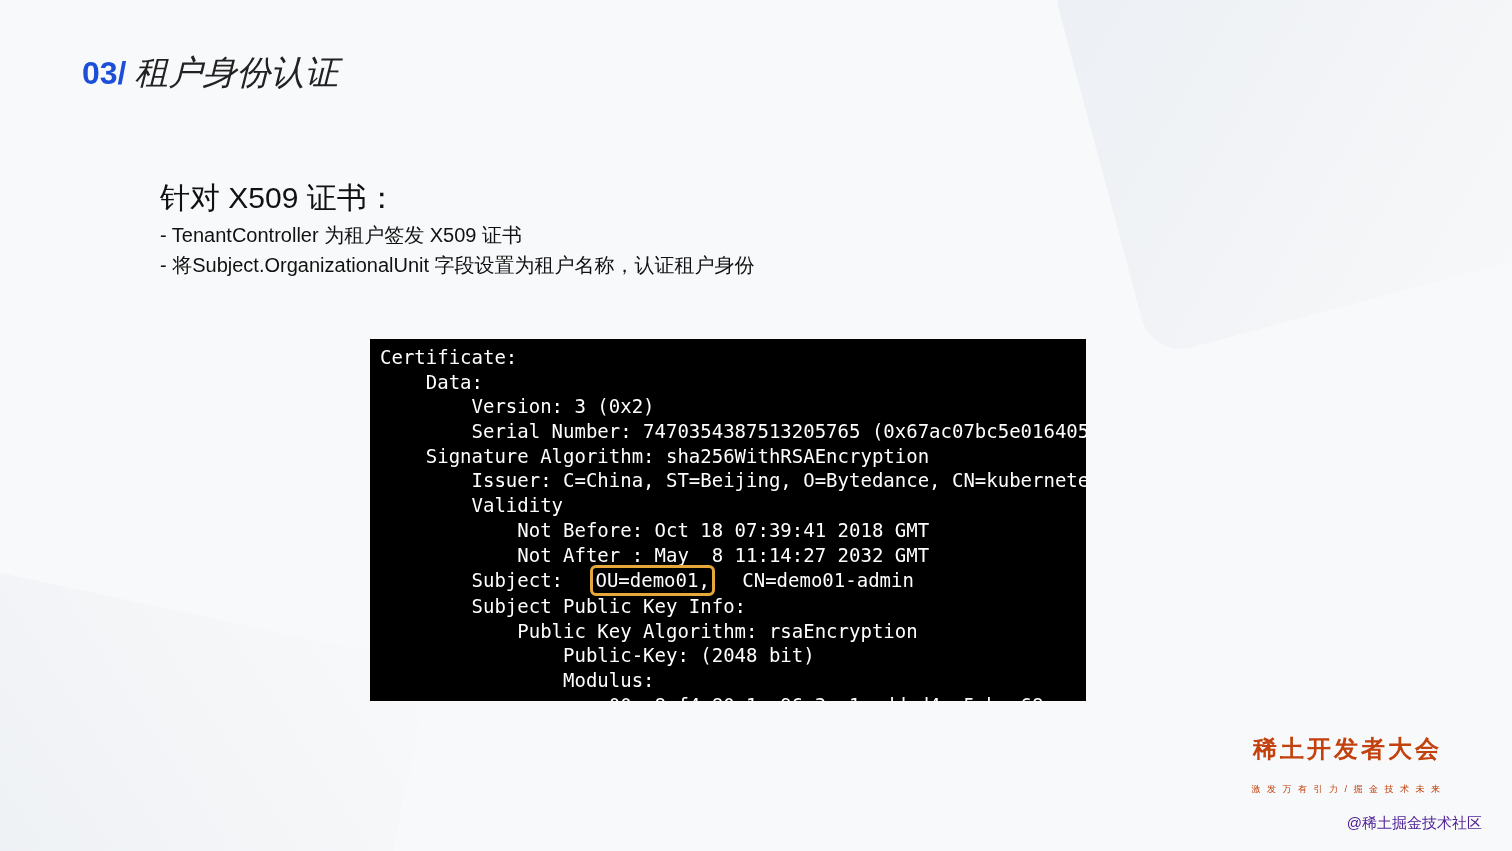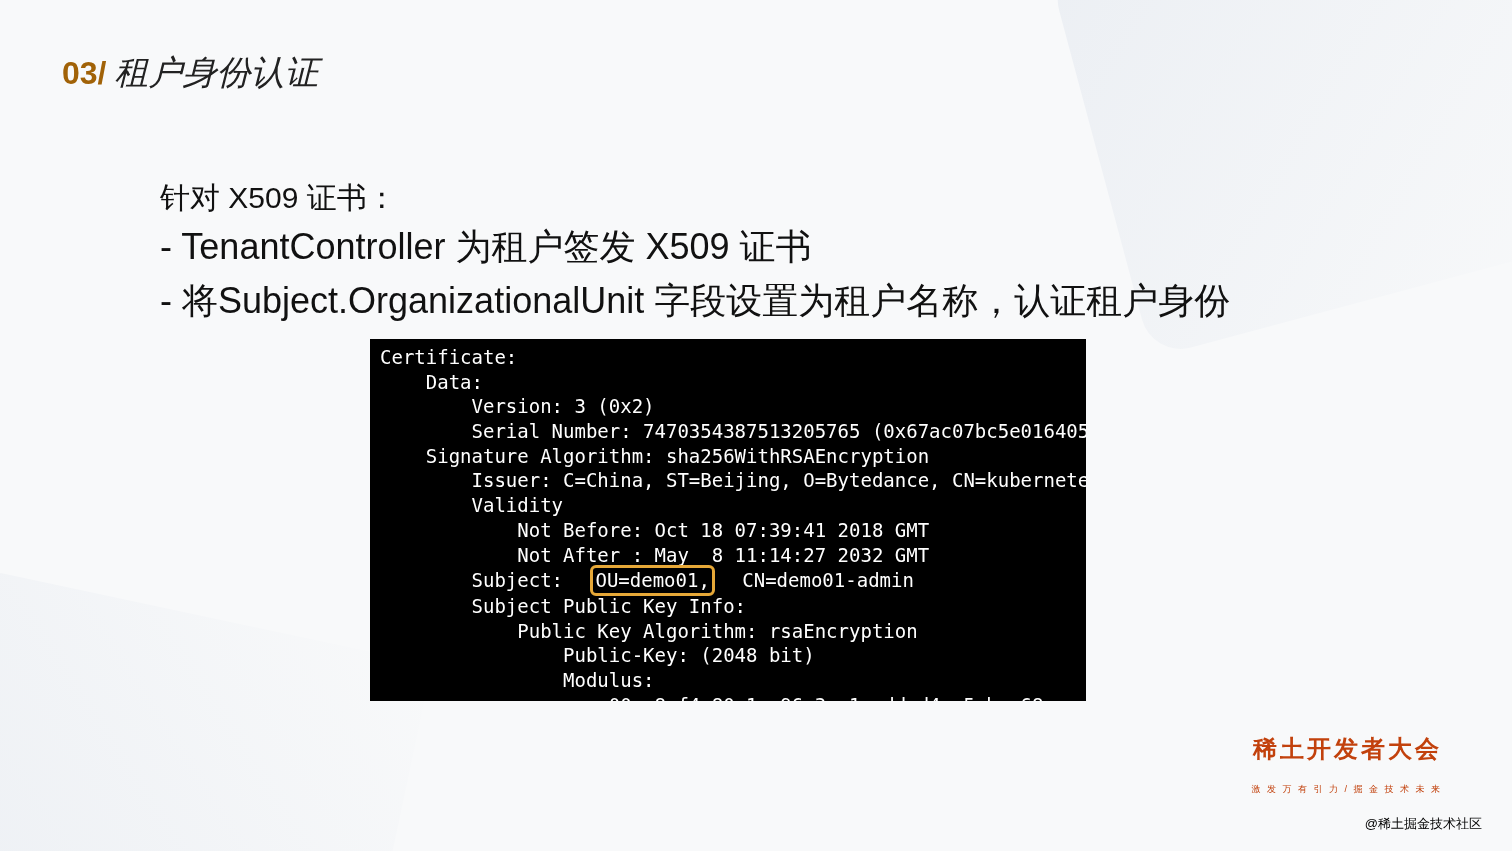--- a/index.html
+++ b/index.html
@@ -36,43 +36,44 @@
   }
   .header {
     position: absolute;
     top: 50px;
     left: 62px;
     display: flex;
     align-items: baseline;
     gap: 8px;
   }
   .header-num {
-    color: #a16207;
+    color: #1d4ed8;
     font-size: 32px;
     font-weight: 700;
+    margin-left: 20px;
   }
   .header-title {
     color: #222;
     font-size: 34px;
     font-weight: 500;
     font-style: italic;
   }
   .content {
     position: absolute;
     top: 175px;
     left: 160px;
     right: 160px;
   }
   .line {
     font-size: 30px;
     color: #111;
     line-height: 1.5;
     font-weight: 400;
   }
-  .line.sub { font-size: 36px; }
+  .line.sub { font-size: 20px; }
   .terminal {
     position: absolute;
     top: 339px;
     left: 370px;
     width: 716px;
     height: 362px;
     background: #000;
     color: #fff;
     font-family: "Menlo", "Consolas", monospace;
     font-size: 19px;
@@ -102,22 +103,22 @@
   }
   .footer-logo .small {
     font-size: 9px;
     letter-spacing: 2px;
     margin-top: 18px;
   }
   .watermark {
     position: absolute;
     right: 30px;
     bottom: 18px;
-    color: #000000;
-    font-size: 13px;
+    color: #4c1d95;
+    font-size: 15px;
   }
 </style>
 </head>
 <body>
 
 <div class="bg-decor"></div>
 
 <div class="header">
   <span class="header-num">03/</span>
   <span class="header-title">租户身份认证</span>

